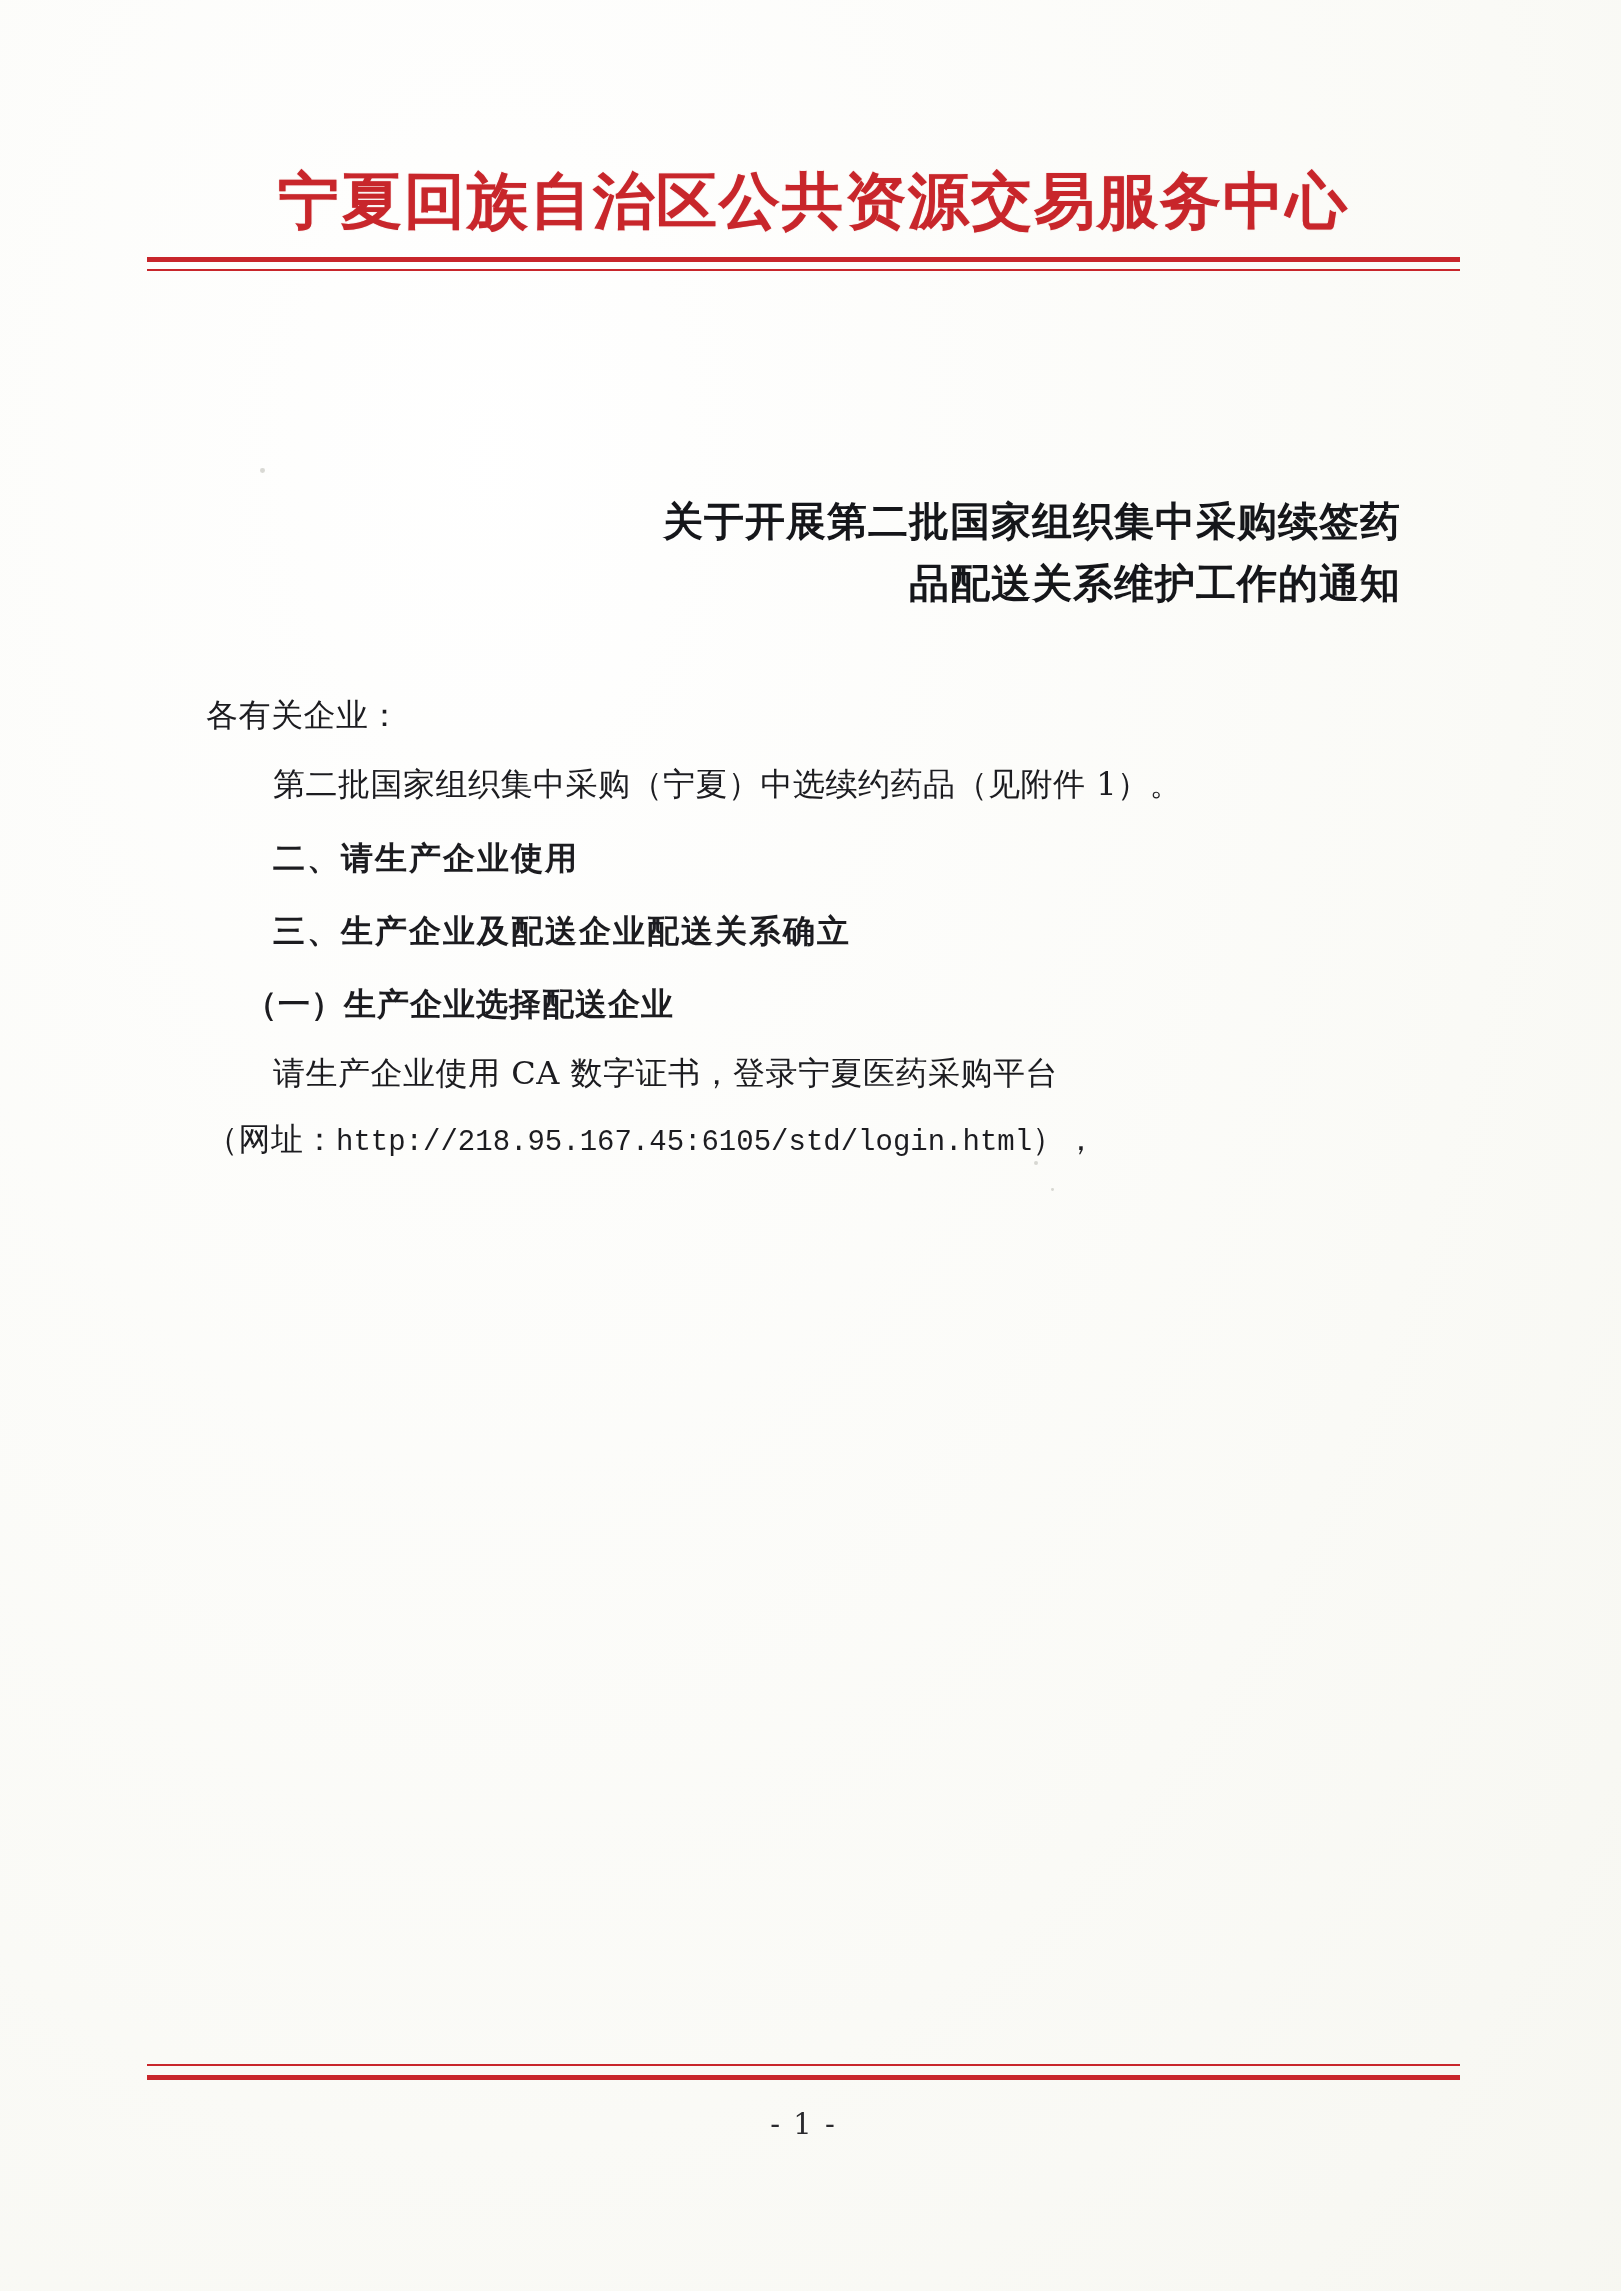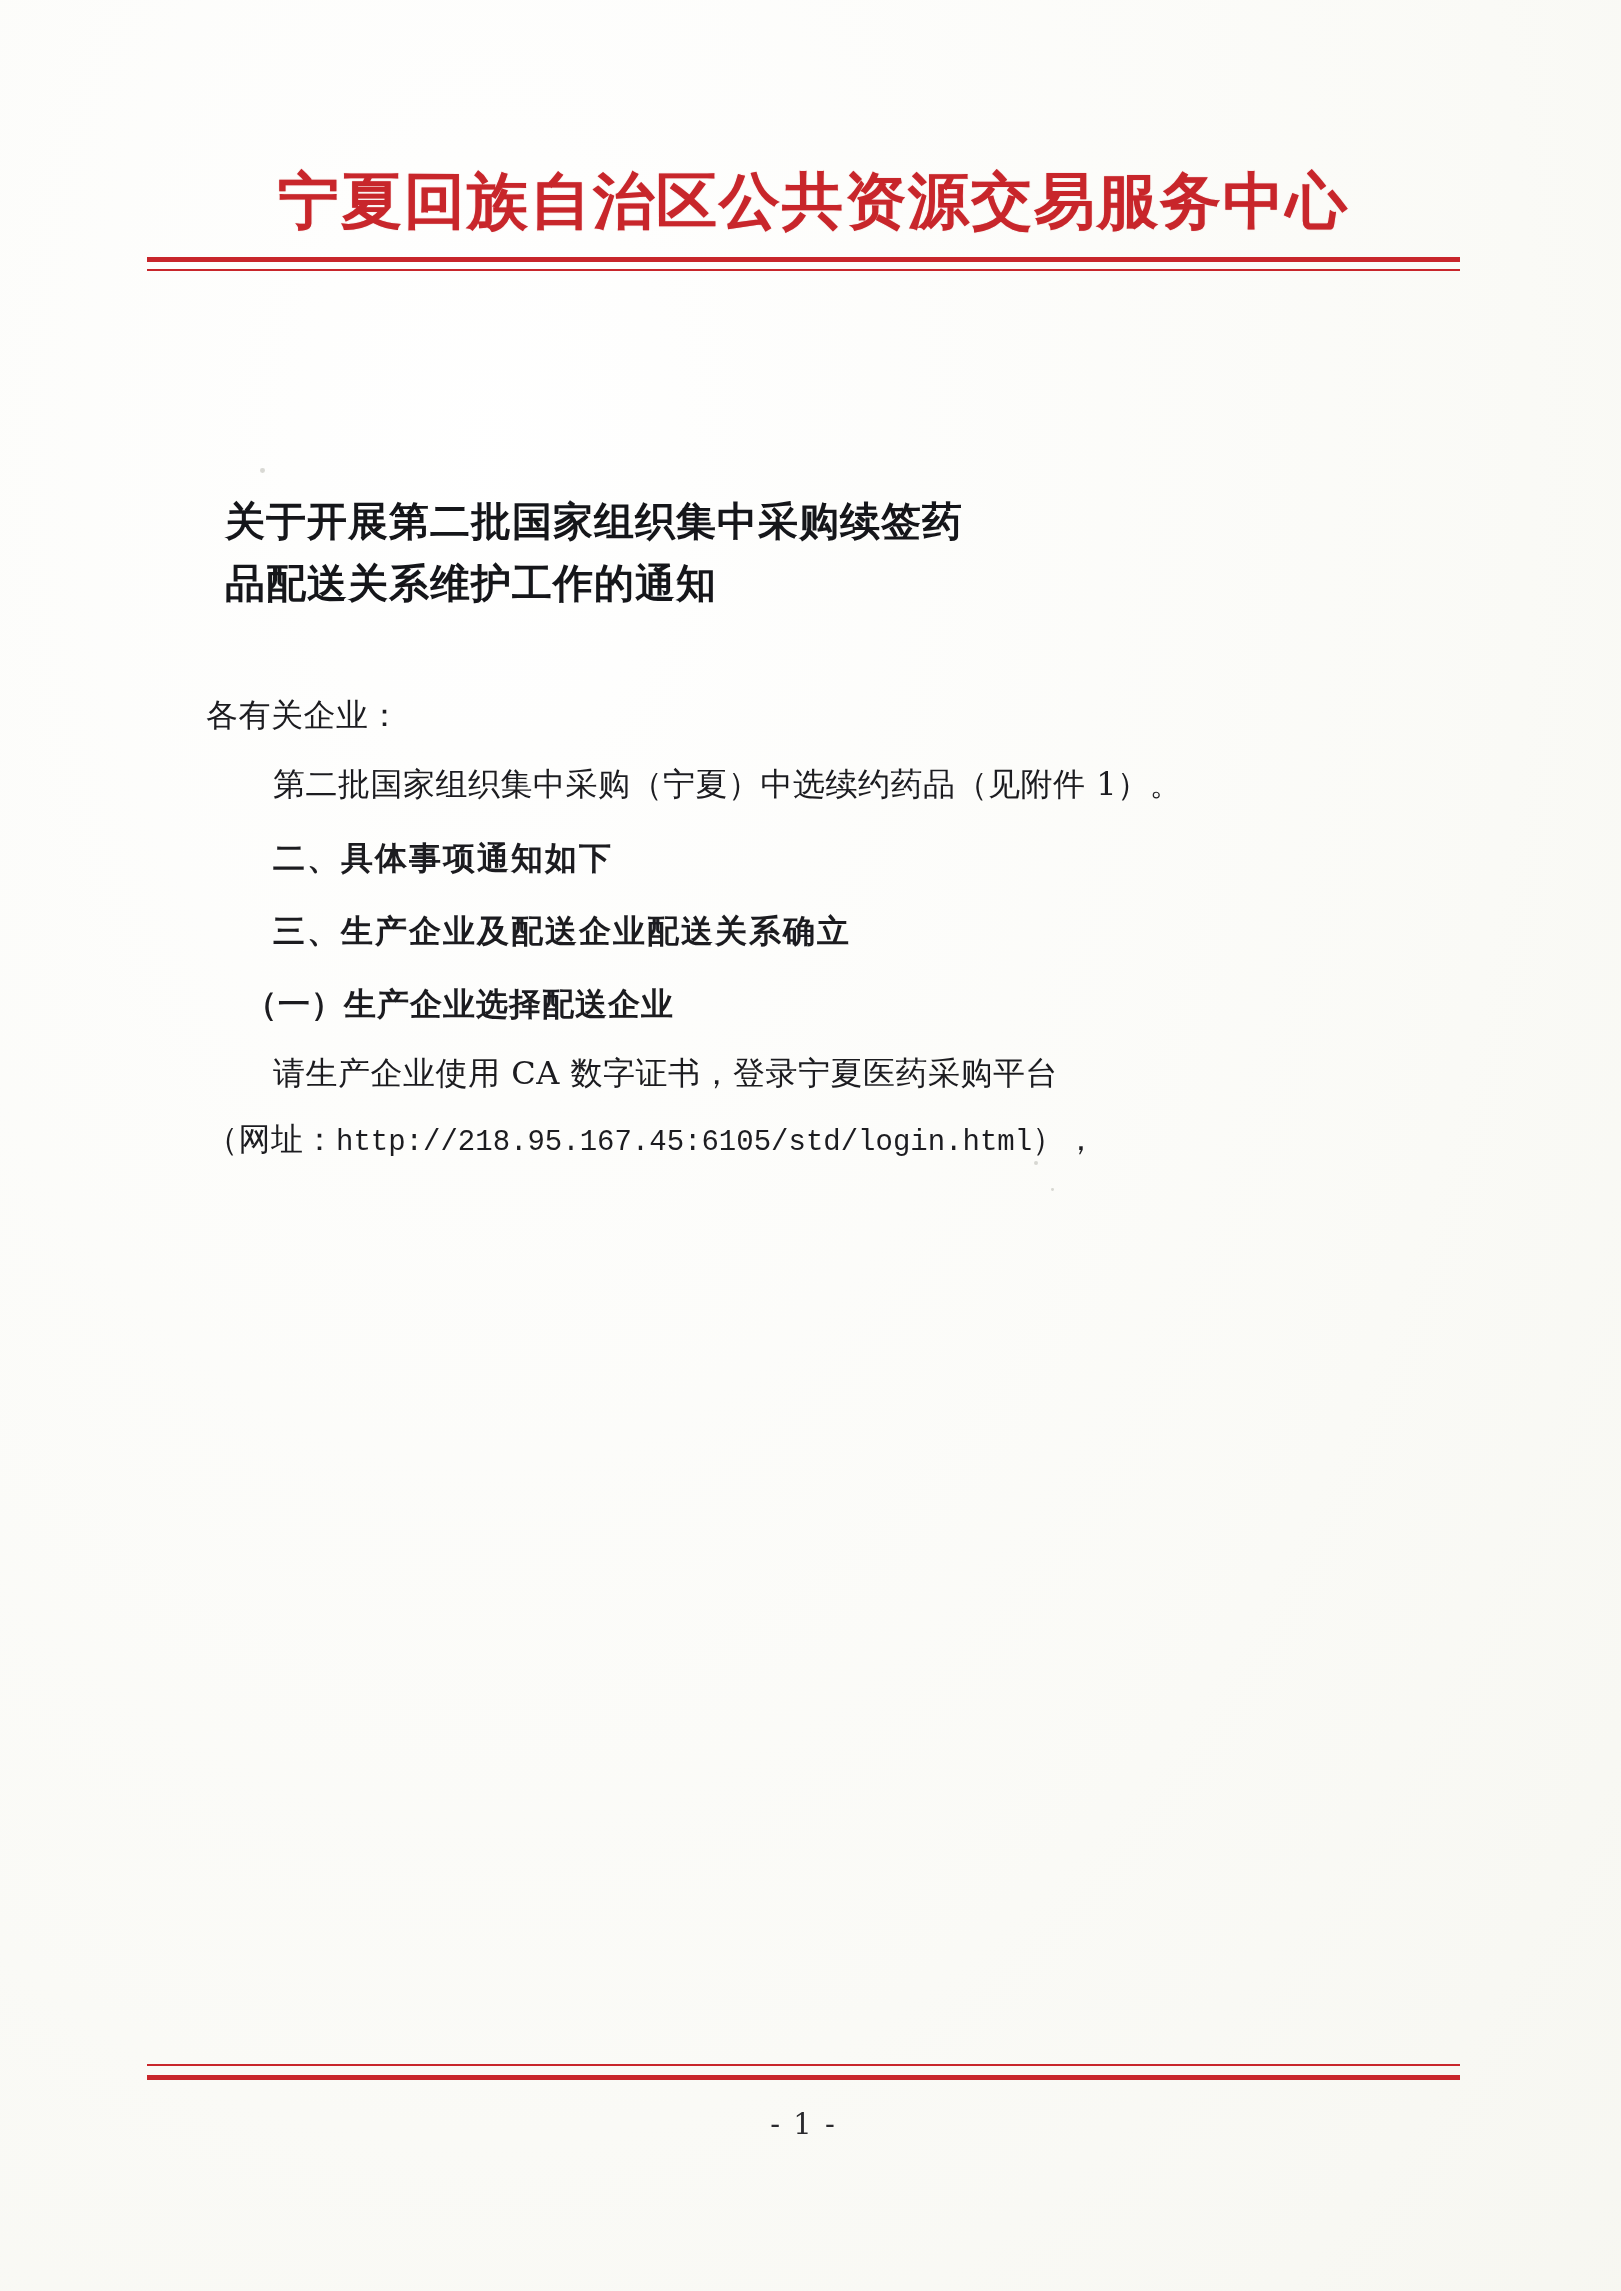--- a/index.html
+++ b/index.html
@@ -73,21 +73,21 @@
     height: 2px;
     background: #c8262b;
   }
 
   
   .doc-title {
     position: absolute;
     left: 78px;
     top: 490px;
     width: 1176px;
-    text-align: left;
+    text-align: right;
     font-weight: bold;
     font-size: 40px;
     line-height: 1.55;
     letter-spacing: 1px;
     color: #15161a;
   }
 
   
   .body-block {
     position: absolute;
@@ -188,21 +188,21 @@
     </div>
 
     <div class="body-block">
 
       <p class="salutation">各有关企业：</p>
 
 
 
       <p class="indent">第二批国家组织集中采购（宁夏）中选续约药品（见附件 1）。</p>
 
-      <p class="heading">二、具体事项通知如下</p>
+      <p class="heading">二、请生产企业使用</p>
 
 
       <p class="heading">三、生产企业及配送企业配送关系确立</p>
 
       <p class="subheading">（一）生产企业选择配送企业</p>
 
       <p class="indent">
         <span>请生产企业使用 CA 数字证书，登录宁夏医药采购平台</span>
       </p>
 

